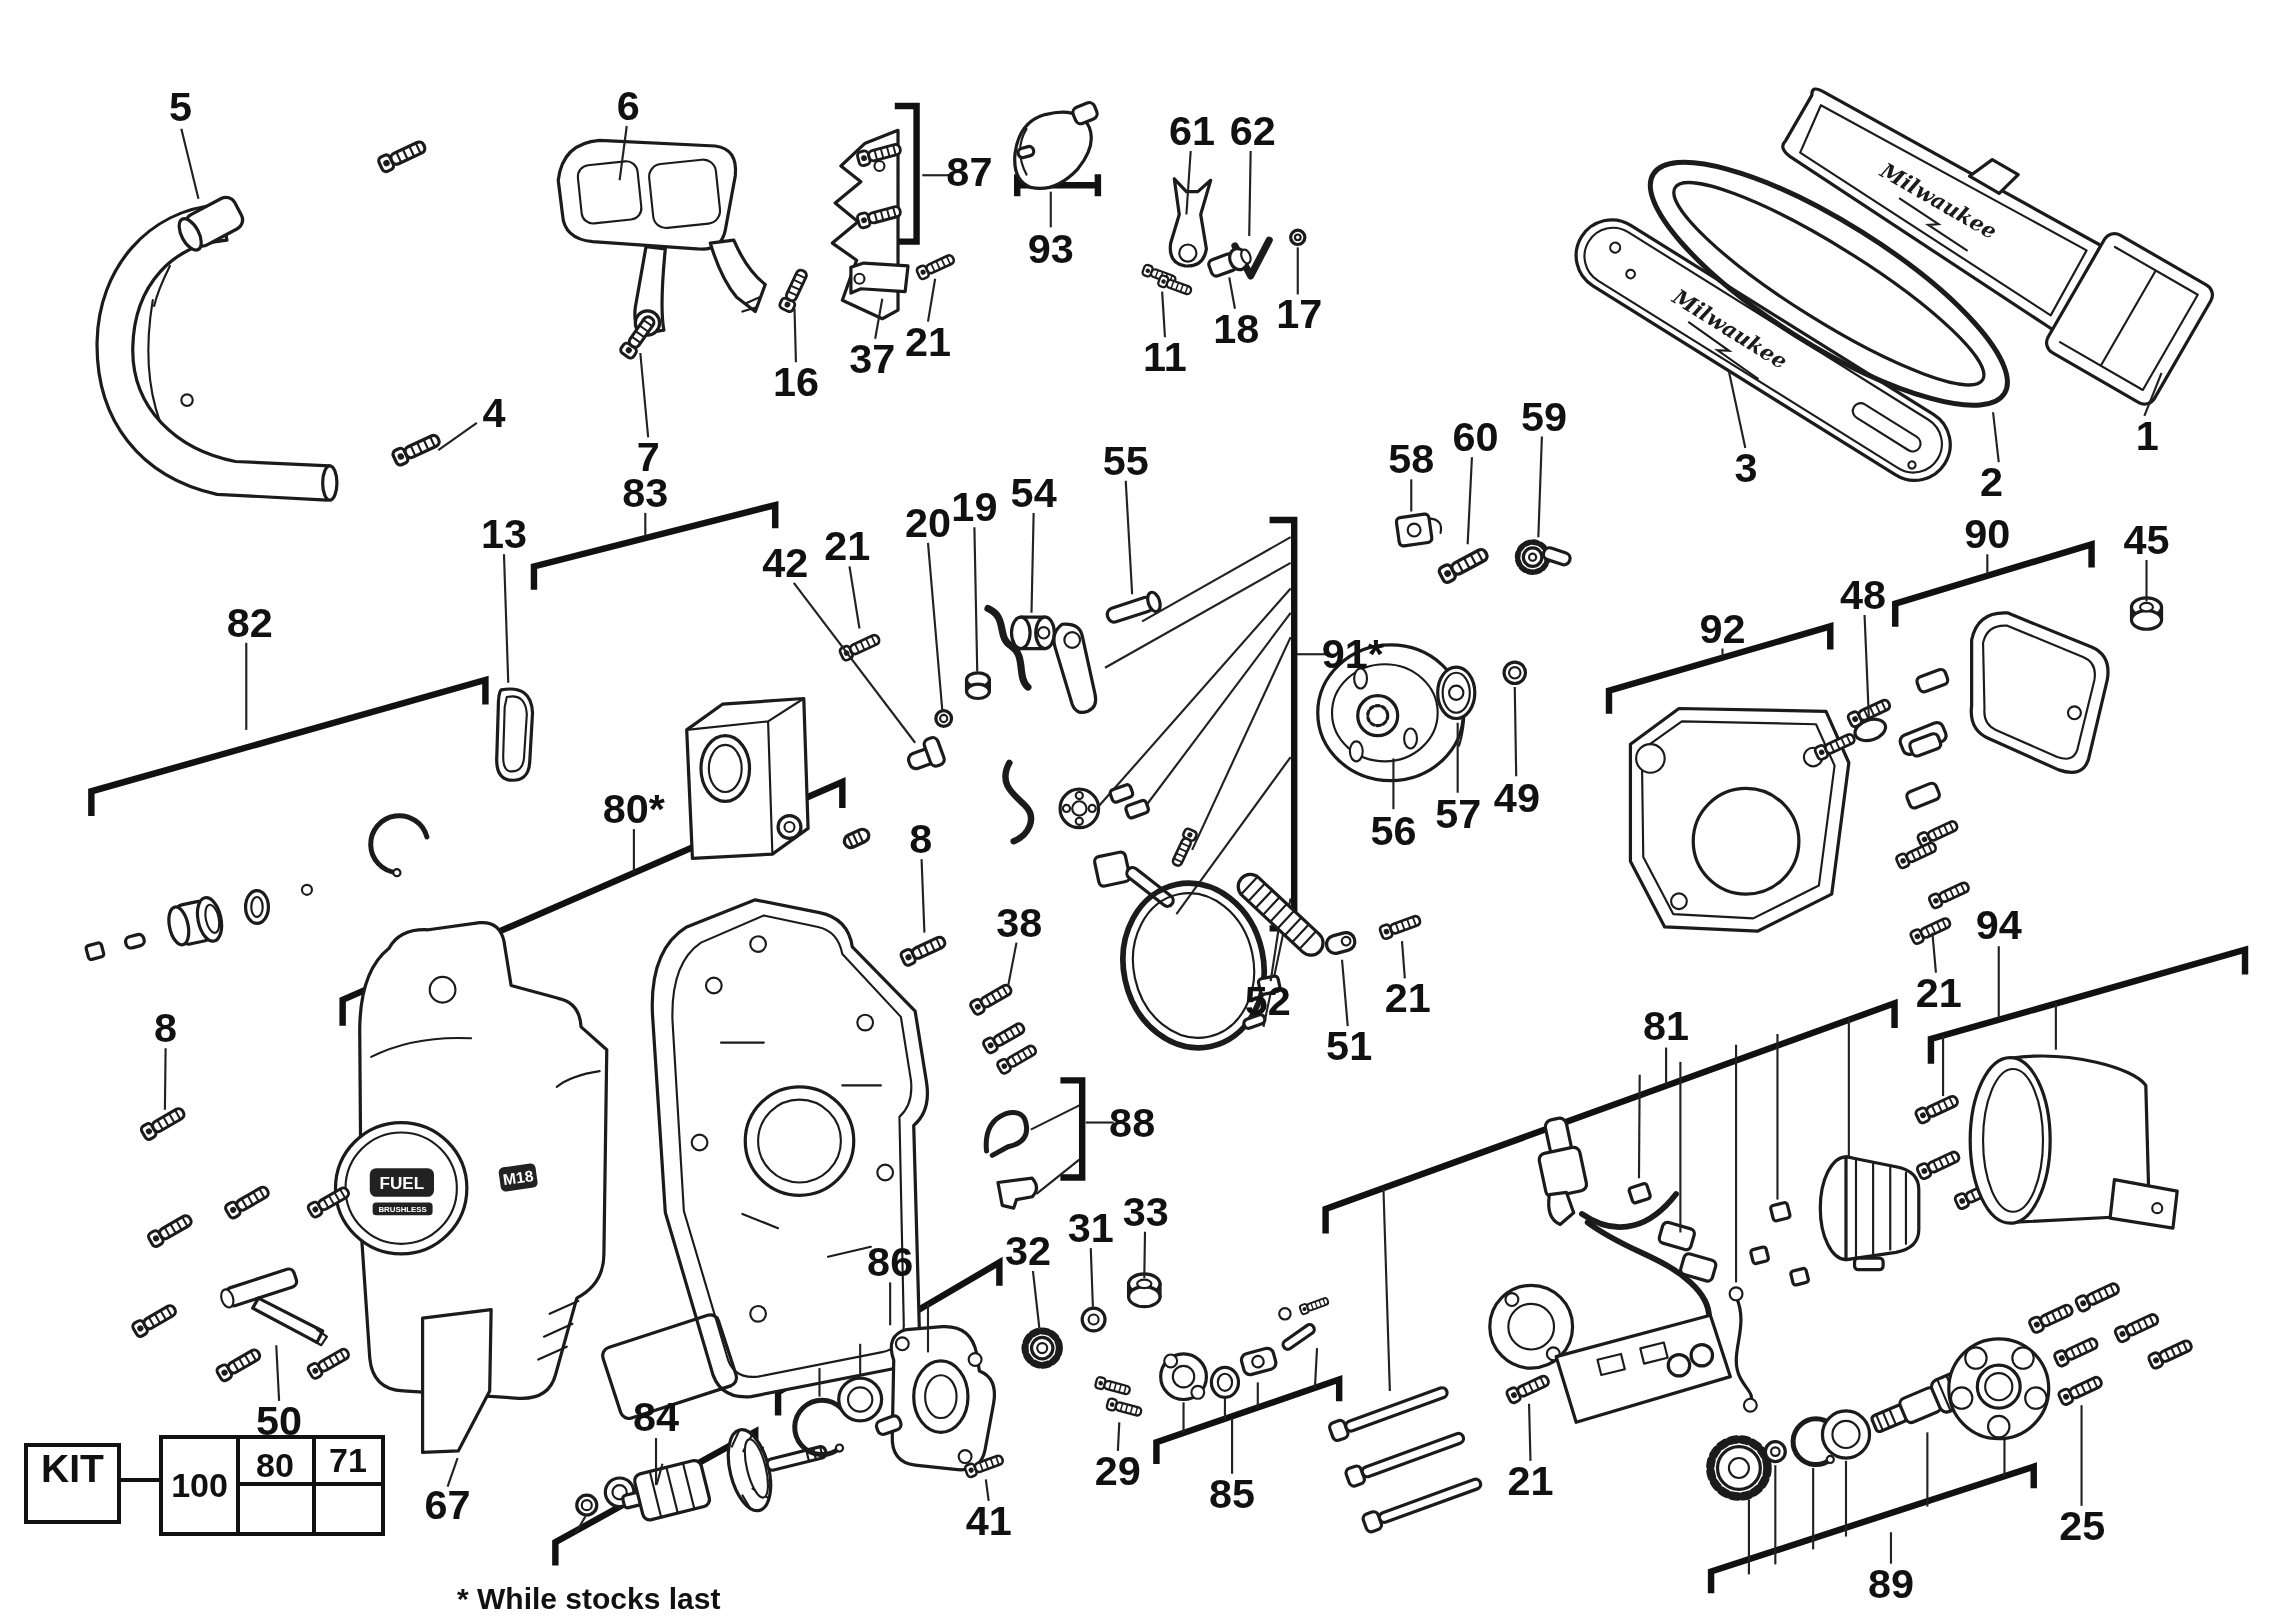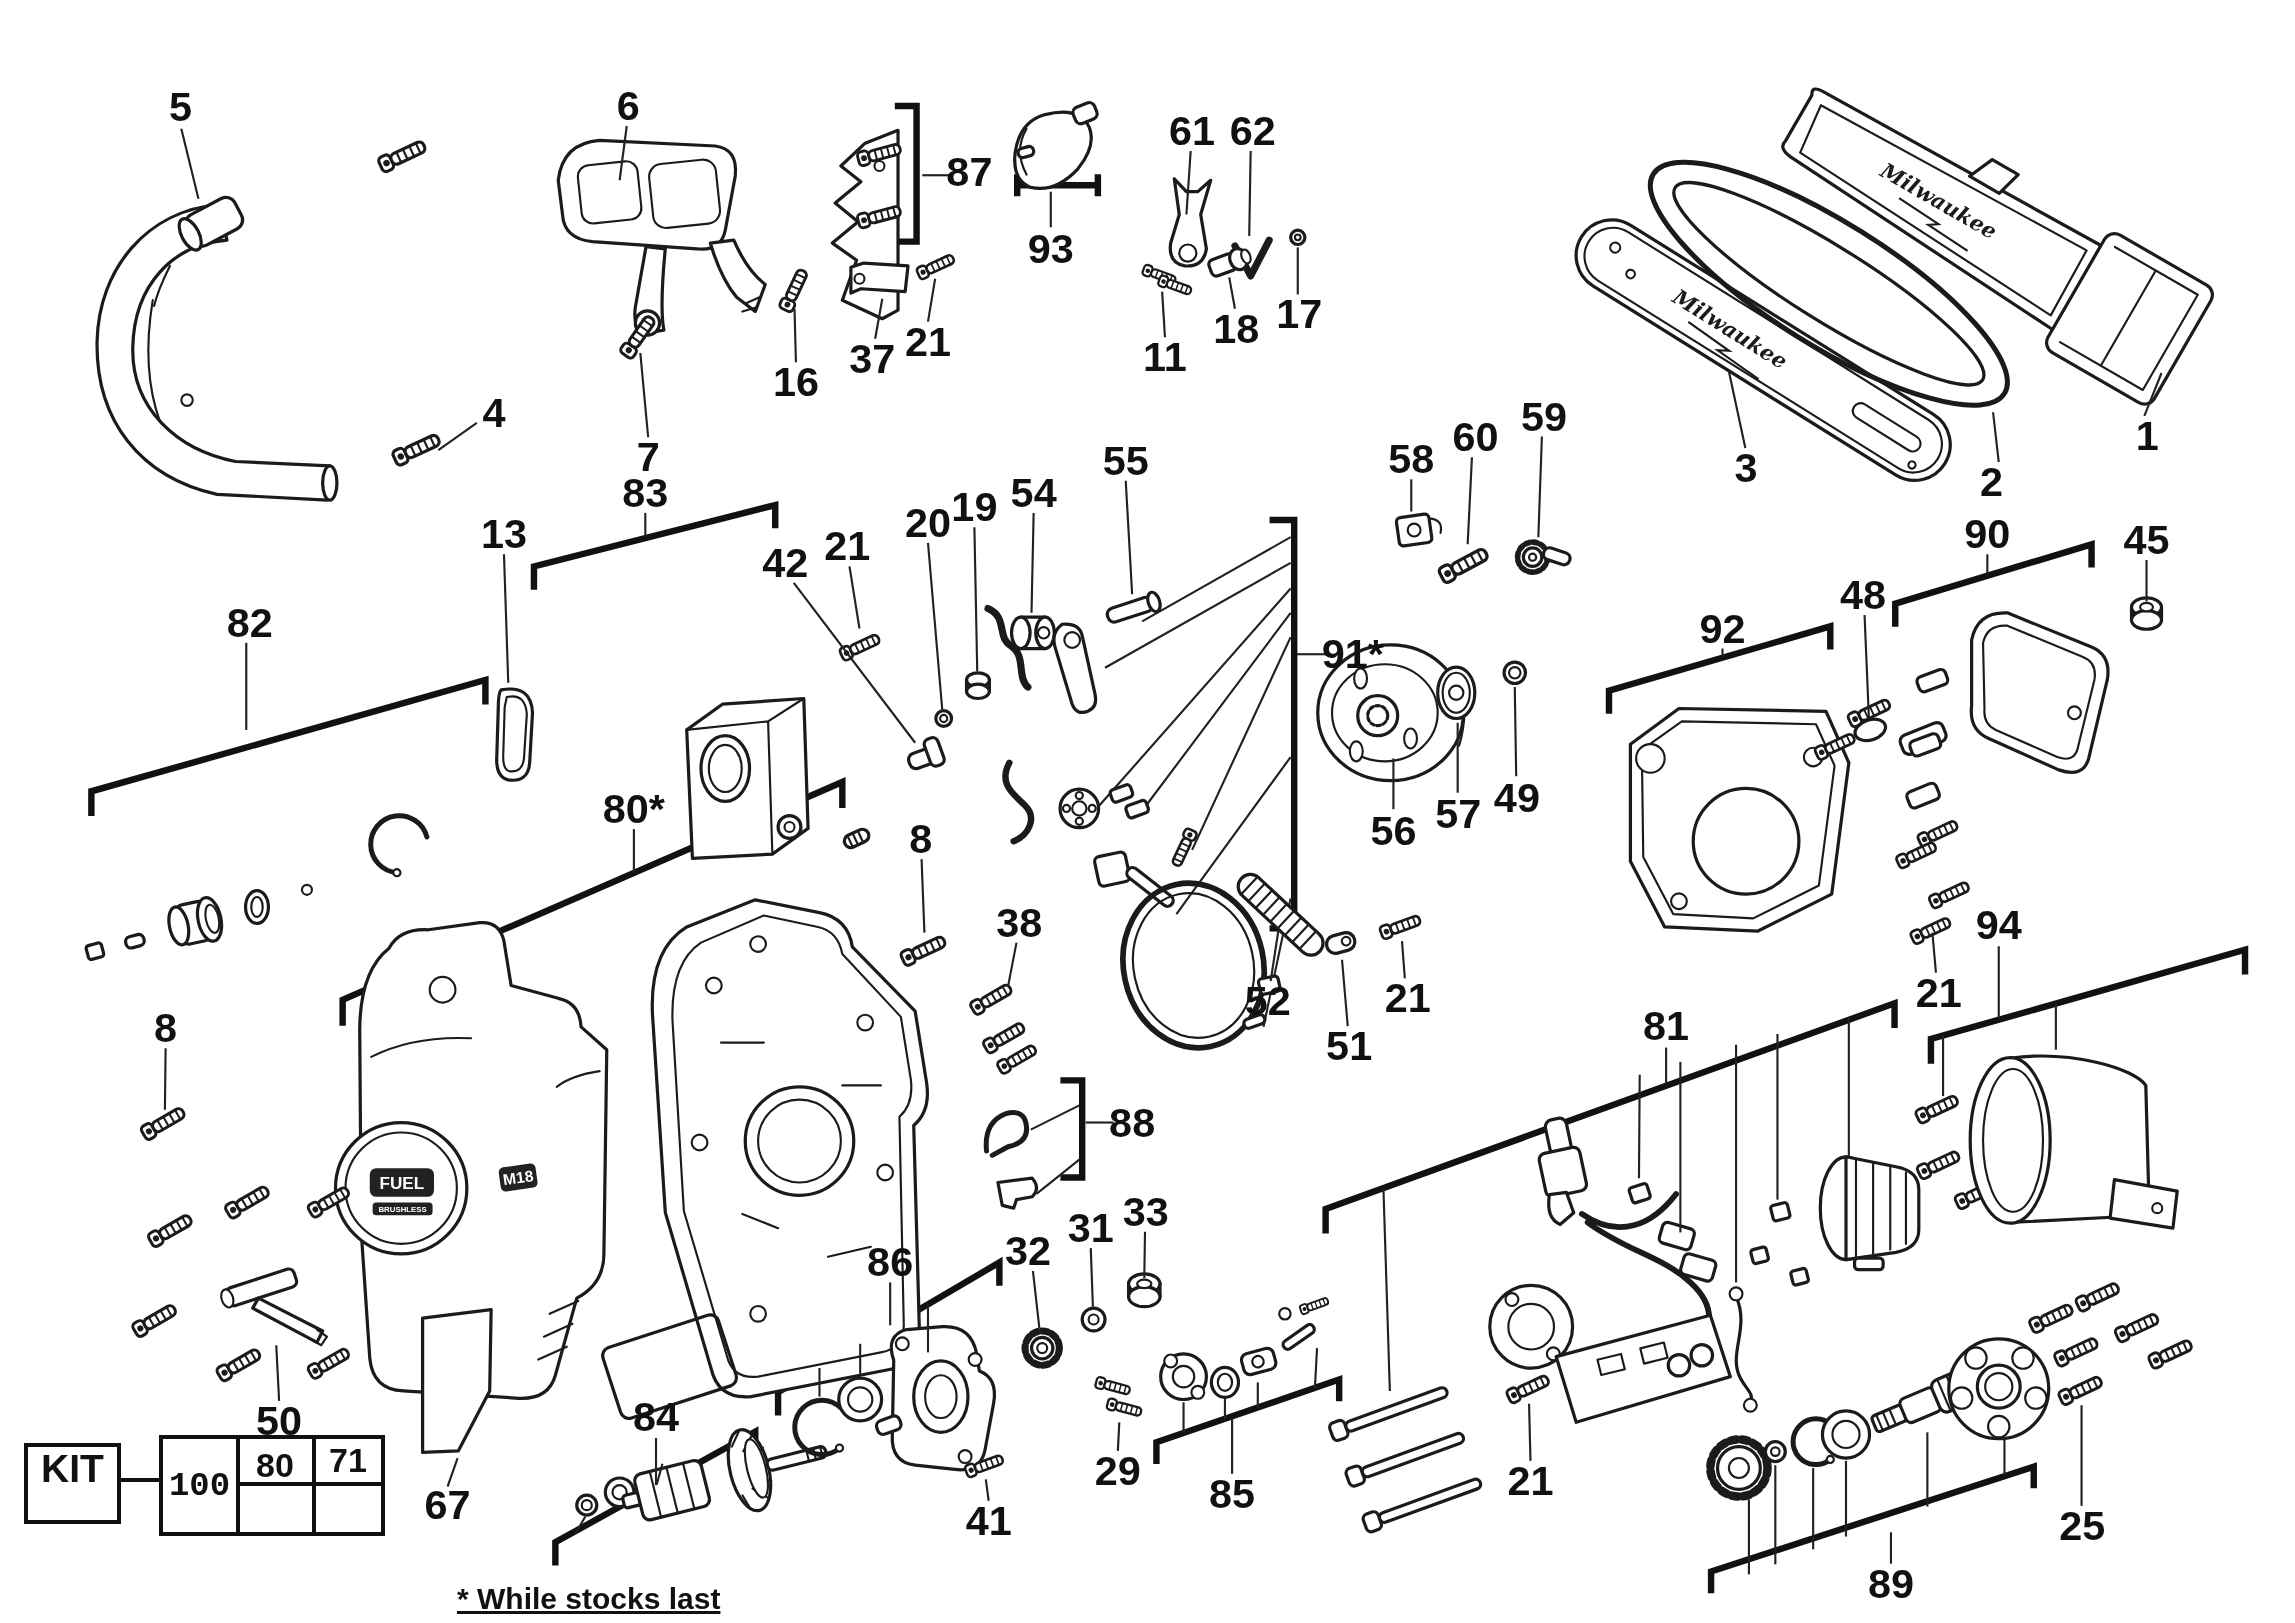--- a/index.html
+++ b/index.html
@@ -21,24 +21,24 @@
   
   .kitbox{position:absolute;left:24px;top:1443px;width:89px;height:73px;border:4.3px solid #111;
           display:flex;align-items:flex-start;justify-content:center;font:700 39px "Liberation Sans",sans-serif;color:#111;}
   .kitline{position:absolute;left:119px;top:1478px;width:40px;height:3.6px;background:#111;}
   .kittable{position:absolute;left:159px;top:1435px;width:218px;height:93px;border:4.3px solid #111;}
   .kv1{position:absolute;left:73px;top:0;bottom:0;width:3.6px;background:#111;}
   .kv2{position:absolute;left:149px;top:0;bottom:0;width:3.6px;background:#111;}
   .kh{position:absolute;left:73px;right:0;top:43px;height:3.6px;background:#111;}
   .kc{position:absolute;display:flex;align-items:center;justify-content:center;
       font:600 34px "Liberation Sans",sans-serif;color:#111;}
-  .kc.c100{left:0;top:0;width:73px;height:100%;font-family:Liberation Mono, monospace;}
+  .kc.c100{left:0;top:0;width:73px;height:100%;}
   .kc.c80{left:76px;top:0;width:72px;height:52px;}
   .kc.c91{left:152px;top:0;width:66px;height:43px;}
-  .footnote{position:absolute;left:457px;top:1582px;font:600 30px "Liberation Sans",sans-serif;color:#111;text-decoration:underline;}
+  .footnote{position:absolute;left:457px;top:1582px;font:600 30px "Liberation Sans",sans-serif;color:#111;}
 </style>
 </head>
 <body>
 
 <div class="stage">
 
 <svg viewBox="0 0 3215 2274" width="2295" height="1624">
   <defs>
     <g id="scr">
       <rect x="-35" y="-11" width="17" height="22" rx="6" fill="#fff" stroke="#1b1b1b" stroke-width="4.5"></rect>

